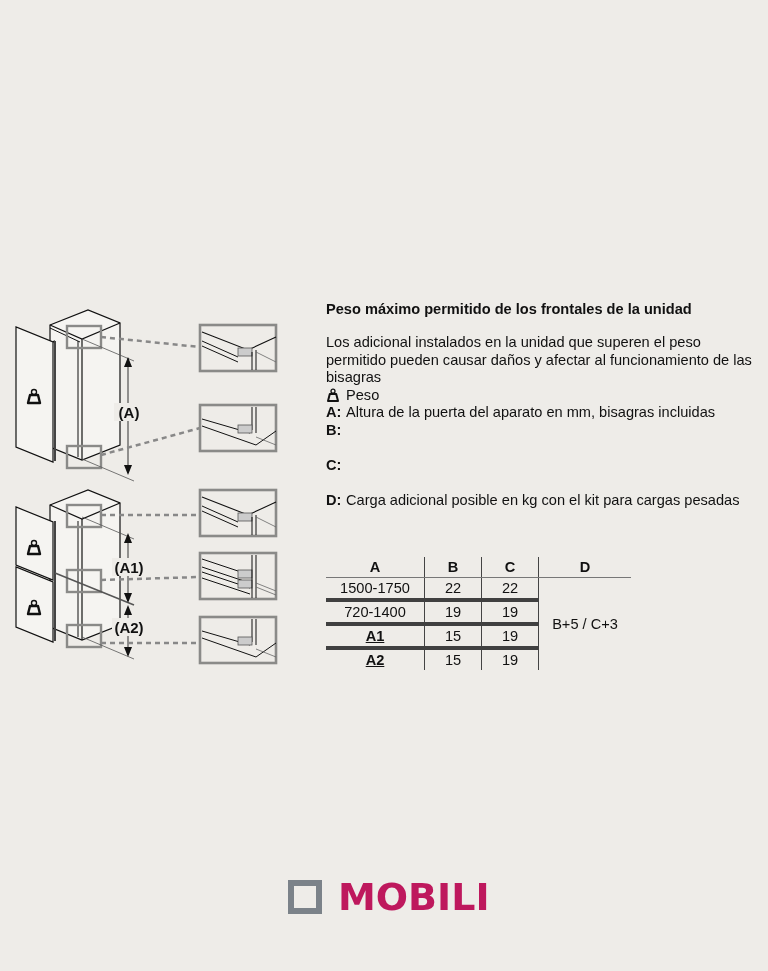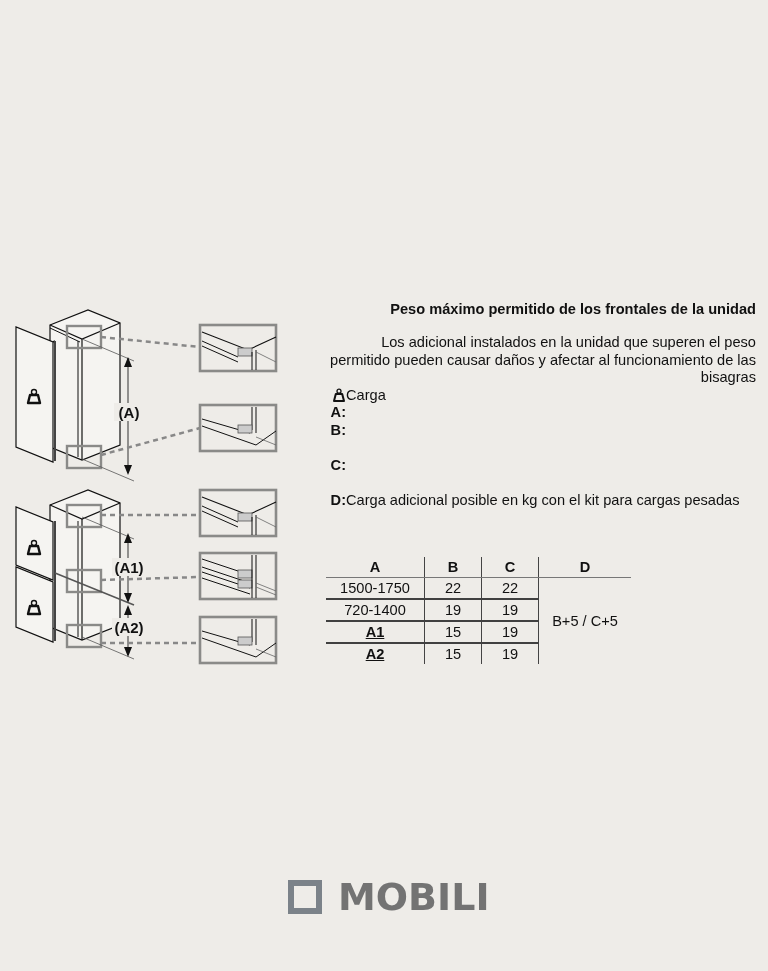--- a/index.html
+++ b/index.html
@@ -10,21 +10,21 @@
     overflow: hidden;
     font-family: "Liberation Sans", sans-serif;
     color: #111;
   }
   .diagram {
     position: absolute; left: 10px; top: 295px;
     width: 300px; height: 380px;
   }
   .diagram svg { width: 300px; height: 380px; display: block; }
   .text-col {
-    position: absolute; left: 326px; top: 300px; width: 430px; text-align: right;
+    position: absolute; left: 326px; top: 300px; width: 430px;
   }
   .title {
     font-weight: bold; font-size: 14.6px; line-height: 18px;
     margin: 0 0 16px 0;
   }
   .intro { font-size: 14.6px; line-height: 17.5px; margin: 0; }
   .legend { margin: 0; padding: 0; list-style: none; font-size: 14.6px; line-height: 17.5px; }
   .legend li { display: flex; }
   .legend .key { width: 20px; flex: 0 0 20px; font-weight: bold; }
   .legend .gap { height: 17.5px; }
@@ -32,40 +32,40 @@
 
   table.spec {
     position: absolute; left: 326px; top: 557px;
     border-collapse: collapse; font-size: 14.6px;
   }
   table.spec th, table.spec td {
     height: 20px; padding: 0; text-align: center;
     line-height: 20px;
   }
   table.spec th { font-weight: bold; border-bottom: 1.5px solid #777; }
-  table.spec td { border-bottom: 2px solid #404040; }
+  table.spec td { border-bottom: 4px solid #404040; }
   table.spec tr:last-child td { border-bottom: none; margin-top: 40px; }
   table.spec .ca { width: 98px; }
   table.spec .cb { width: 56px; border-left: 1.5px solid #444; }
   table.spec .cc { width: 56px; border-left: 1.5px solid #444; }
   table.spec .cd { width: 92px; border-left: 1.5px solid #444; }
   table.spec td.cd { border-bottom: none; }
   table.spec td.bold { font-weight: bold; text-decoration: underline; }
 
   .logo {
     position: absolute; left: 288px; top: 880px;
     display: flex; align-items: center;
   }
   .logo-mark {
     width: 22px; height: 22px; border: 6px solid #7b8289;
     background: transparent; box-sizing: content-box;
   }
   .logo-text {
     margin-left: 16px; font-weight: bold; font-size: 38px;
-    color: #737373; letter-spacing: 0px; line-height: 34px;
+    color: #be185d; letter-spacing: 0px; line-height: 34px;
     font-family: "DejaVu Sans", sans-serif;
   }
 </style>
 </head>
 <body>
 
 <div class="diagram">
   <svg viewBox="0 0 300 380" xmlns="http://www.w3.org/2000/svg">
     <defs>
       <g id="wt">
@@ -187,24 +187,25 @@
   <h2 class="title">Peso máximo permitido de los frontales de la unidad</h2>
   <p class="intro">Los adicional instalados en la unidad que superen el peso permitido pueden causar daños y afectar al funcionamiento de las bisagras</p>
   <ul class="legend">
     <li>
       <span class="key">
         <svg class="weight-glyph" viewBox="0 0 14 14">
           <circle cx="7" cy="3.2" r="2" fill="none" stroke="#111" stroke-width="1.3"></circle>
           <path d="M2,13 L3.8,6 L10.2,6 L12,13 Z" fill="none" stroke="#111" stroke-width="2" stroke-linejoin="round"></path>
         </svg>
       </span>
-      <span>Carga</span>
+      <span>Peso</span>
     </li>
     <li>
       <span class="key">A:</span>
+      <span>Altura de la puerta del aparato en mm, bisagras incluidas</span>
     </li>
     <li>
       <span class="key">B:</span>
     </li>
     <li class="gap"></li>
     <li>
       <span class="key">C:</span>
     </li>
     <li class="gap"></li>
     <li>
@@ -221,21 +222,21 @@
       <th class="cb">B</th>
       <th class="cc">C</th>
       <th class="cd">D</th>
     </tr>
   </thead>
   <tbody>
     <tr>
       <td class="ca">1500-1750</td>
       <td class="cb">22</td>
       <td class="cc">22</td>
-      <td class="cd" rowspan="4">B+5 / C+5</td>
+      <td class="cd" rowspan="4">B+5 / C+3</td>
     </tr>
     <tr>
       <td class="ca">720-1400</td>
       <td class="cb">19</td>
       <td class="cc">19</td>
     </tr>
     <tr>
       <td class="ca bold">A1</td>
       <td class="cb">15</td>
       <td class="cc">19</td>

